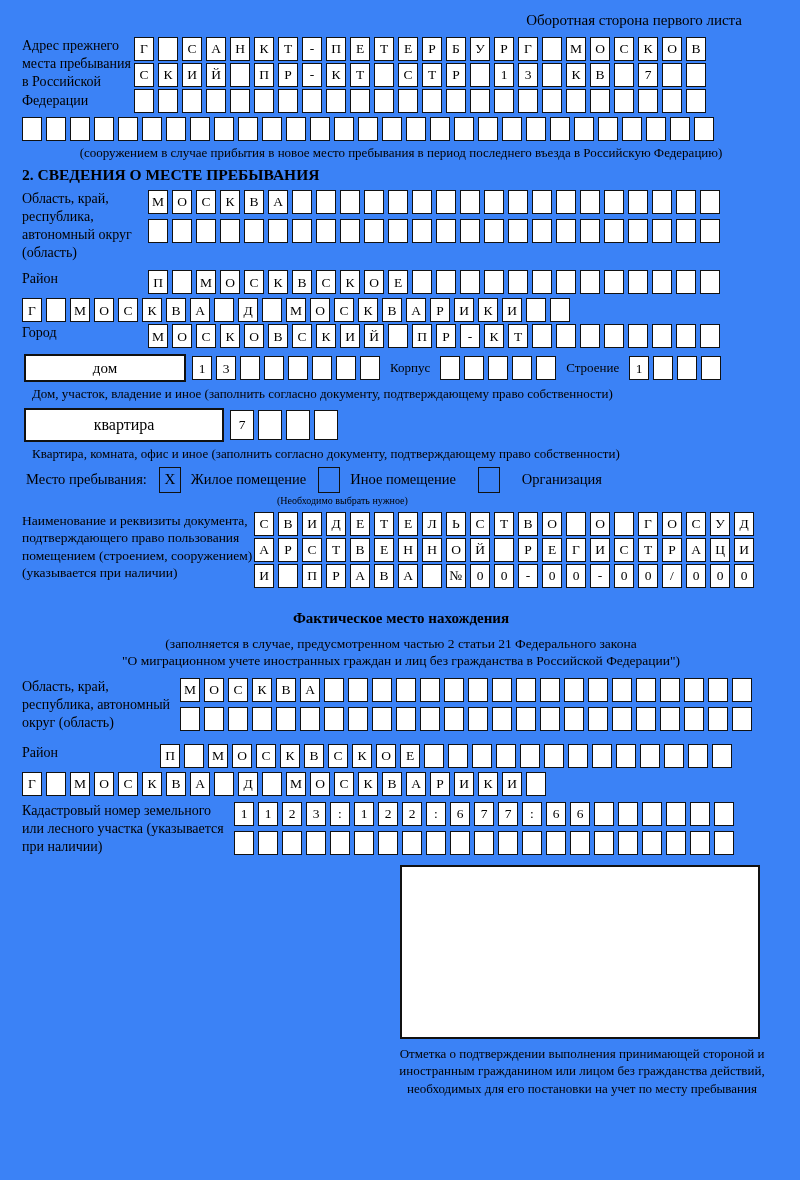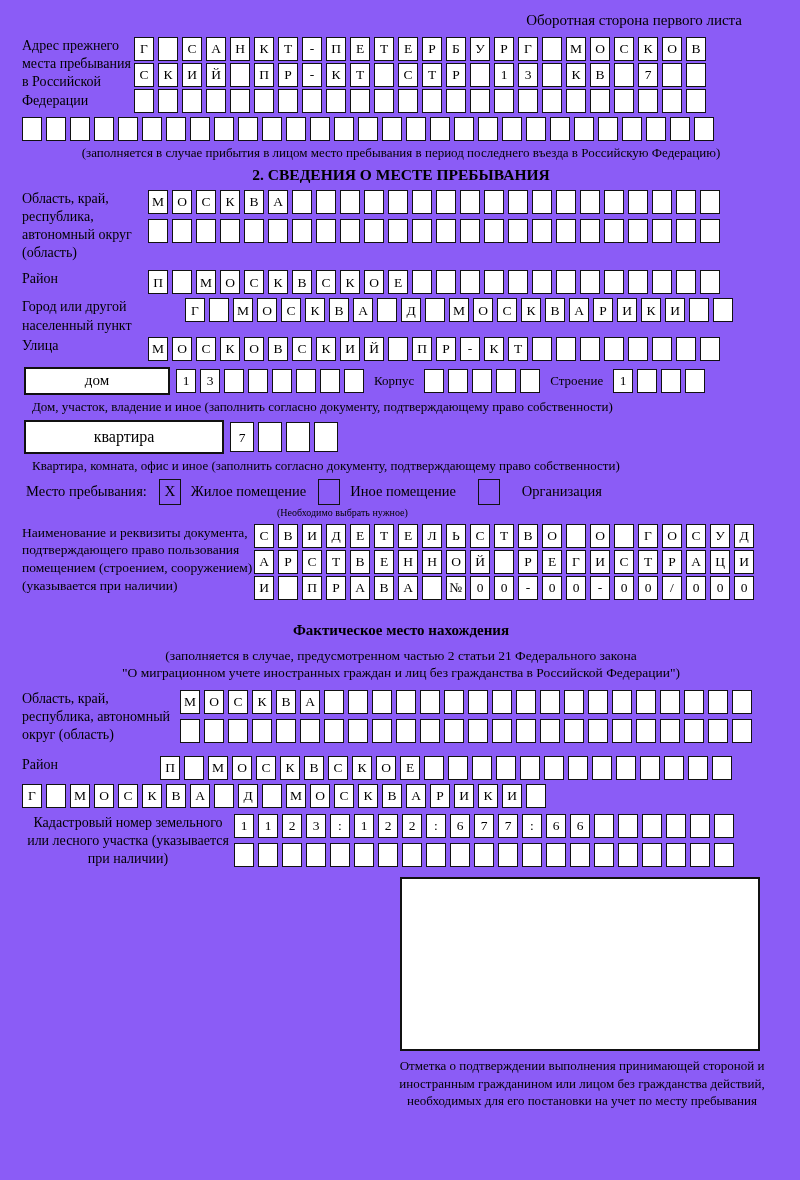--- a/index.html
+++ b/index.html
@@ -1,60 +1,60 @@
 <!DOCTYPE html>
 <html><head>
 <meta charset="utf-8">
 <style>
   html,body { margin:0; padding:0; background:#fff; }
   .page {
     position:relative; width:800px; height:1180px; box-sizing:border-box;
     padding:12px 20px 0 22px; overflow:hidden;
-    font-family:"Liberation Serif", serif; color:#000; background:#8b5cf6;
+    font-family:"Liberation Serif", serif; color:#000; background:#3b82f6;
   }
   .header { text-align:right; padding-right:38px; font-size:15px; }
 
   .frow { display:flex; align-items:flex-start; }
   .flabel { font-size:14px; line-height:1.3; flex:0 0 auto; }
   .w-top  { width:112px; }
   .w-s2   { width:126px; }
   .w-city1{ width:163px; }
   .w-doc  { width:232px; font-size:13.5px; }
   .w-reg2 { width:158px; }
   .w-dist2{ width:138px; }
   .w-city2{ width:208px; }
-  .w-cad  { width:212px;text-align:center; }
+  .w-cad  { width:212px; }
 
   .rows > .cellrow { margin-bottom:2px; }
   .rows.spread > .cellrow { margin-bottom:5px; }
 
   .cellrow { display:flex; gap:4px; }
   .cell {
     width:20px; height:24px; box-sizing:border-box;
     border:1.5px solid #111; background:#fff;
     display:flex; align-items:center; justify-content:center;
     font-size:13.5px; line-height:1;
   }
   .lg .cell { width:24px; height:30px; }
 
   .fullrow { margin-top:2px; }
 
   .note { font-size:13px; line-height:1.2; margin-top:4px; }
   .center { text-align:center; }
 
-  .sec-title { text-align:center; font-weight:bold; font-size:15.5px; margin-top:5px; }
+  .sec-title { text-align:left; font-weight:bold; font-size:15.5px; margin-top:5px; }
 
   .mt6 { margin-top:6px; } .mt8 { margin-top:8px; } .mt4 { margin-top:4px; } .mt2 { margin-top:2px; }
 
   .houserow { display:flex; align-items:center; gap:6px; margin-top:6px; margin-left:2px; }
   .labelbox {
     box-sizing:border-box; border:2px solid #111; background:#fff;
     display:flex; align-items:center; justify-content:center; font-size:15px;
   }
-  .house-box { width:146px; height:28px; }
+  .house-box { width:162px; height:28px; }
   .apt-box { width:200px; height:34px; font-size:16px; }
   .inline-label { font-size:13px; padding:0 4px; }
 
   .stayrow { display:flex; align-items:center; margin-top:5px; margin-left:4px; font-size:14.5px; }
   .cbox {
     width:22px; height:26px; box-sizing:border-box; border:1.5px solid #111;
     display:flex; align-items:center; justify-content:center; font-size:15px;
     margin:0 10px 0 12px; flex:0 0 auto;
   }
   .choose-note { margin-left:255px; margin-top:2px; font-size:10px; }
@@ -186,21 +186,21 @@
       <span class="cell"></span>
       <span class="cell"></span>
       <span class="cell"></span>
       <span class="cell"></span>
       <span class="cell"></span>
       <span class="cell"></span>
       <span class="cell"></span>
       <span class="cell"></span>
       <span class="cell"></span>
     </div>
-  <div class="note center">(заполняется в случае прибытия в лицом место пребывания в период последнего въезда в Российскую Федерацию)</div>
+  <div class="note center">(сооружением в случае прибытия в новое место пребывания в период последнего въезда в Российскую Федерацию)</div>
 
   <div class="sec-title">2. СВЕДЕНИЯ О МЕСТЕ ПРЕБЫВАНИЯ</div>
 
   <div class="frow mt6">
     <div class="flabel w-s2">Область, край, республика, автономный округ (область)</div>
     <div class="rows spread">
       <div class="cellrow">
           <span class="cell">М</span>
           <span class="cell">О</span>
           <span class="cell">С</span>
@@ -279,21 +279,20 @@
         <span class="cell"></span>
         <span class="cell"></span>
         <span class="cell"></span>
         <span class="cell"></span>
         <span class="cell"></span>
         <span class="cell"></span>
       </div>
   </div>
 
   <div class="frow mt4">
-    <div class="flabel w-city1">Город или другой населенный пункт</div>
     <div class="cellrow">
         <span class="cell">Г</span>
         <span class="cell"></span>
         <span class="cell">М</span>
         <span class="cell">О</span>
         <span class="cell">С</span>
         <span class="cell">К</span>
         <span class="cell">В</span>
         <span class="cell">А</span>
         <span class="cell"></span>
@@ -308,21 +307,21 @@
         <span class="cell">Р</span>
         <span class="cell">И</span>
         <span class="cell">К</span>
         <span class="cell">И</span>
         <span class="cell"></span>
         <span class="cell"></span>
       </div>
   </div>
 
   <div class="frow mt2">
-    <div class="flabel w-s2">Улица</div>
+    <div class="flabel w-s2">Город</div>
     <div class="cellrow">
         <span class="cell">М</span>
         <span class="cell">О</span>
         <span class="cell">С</span>
         <span class="cell">К</span>
         <span class="cell">О</span>
         <span class="cell">В</span>
         <span class="cell">С</span>
         <span class="cell">К</span>
         <span class="cell">И</span>

